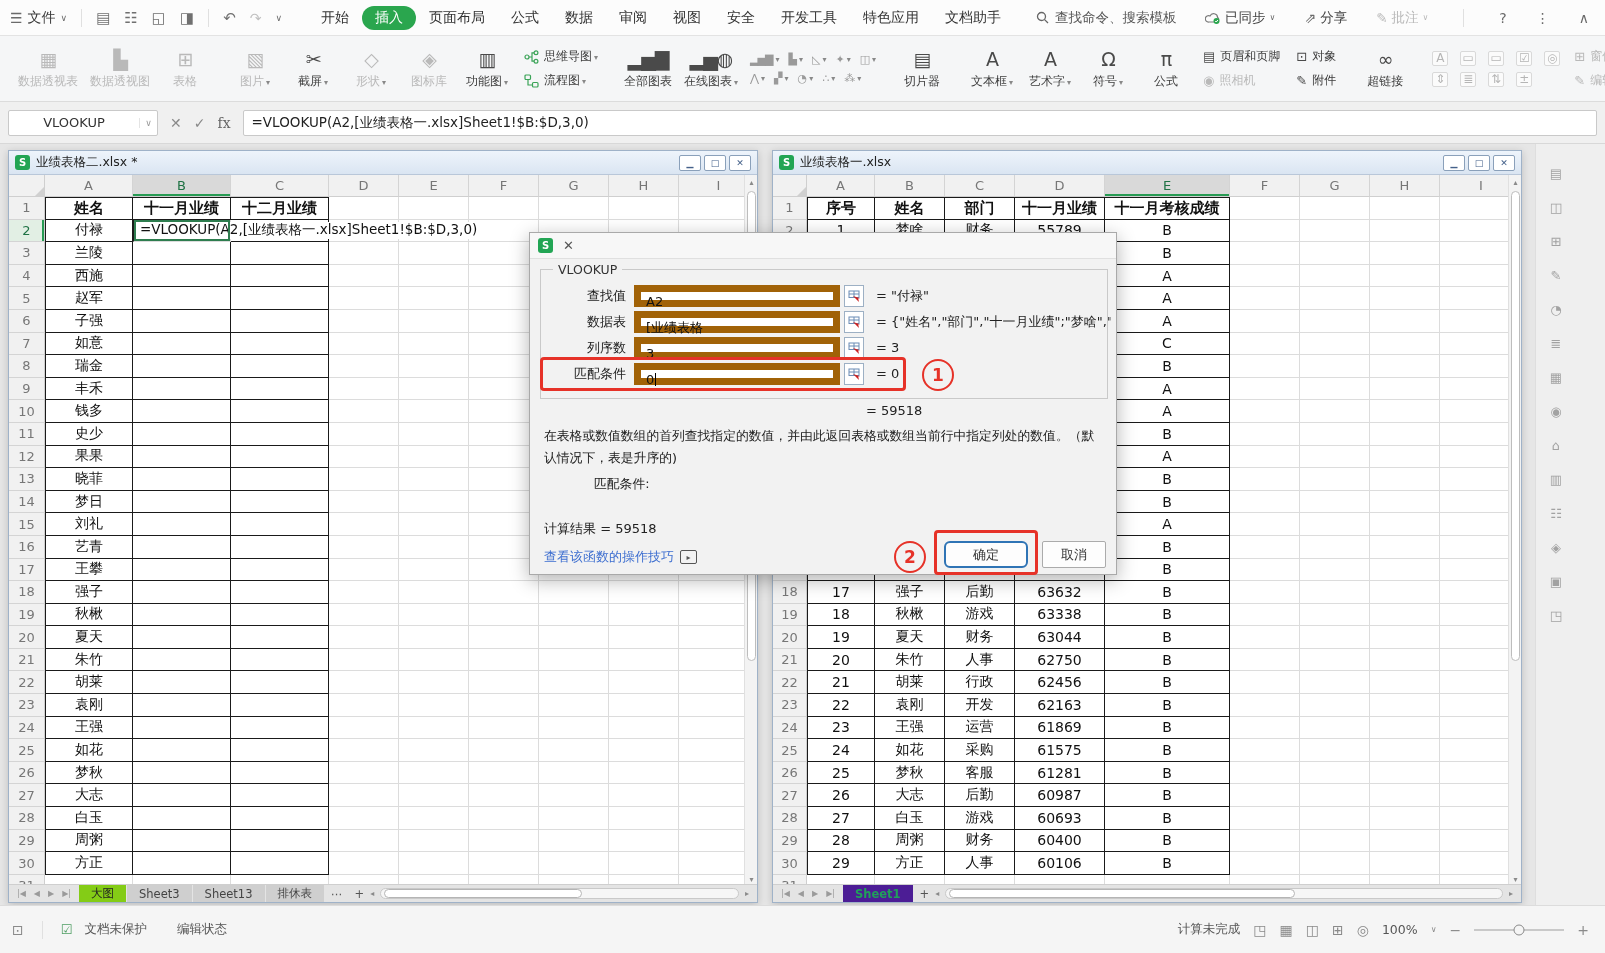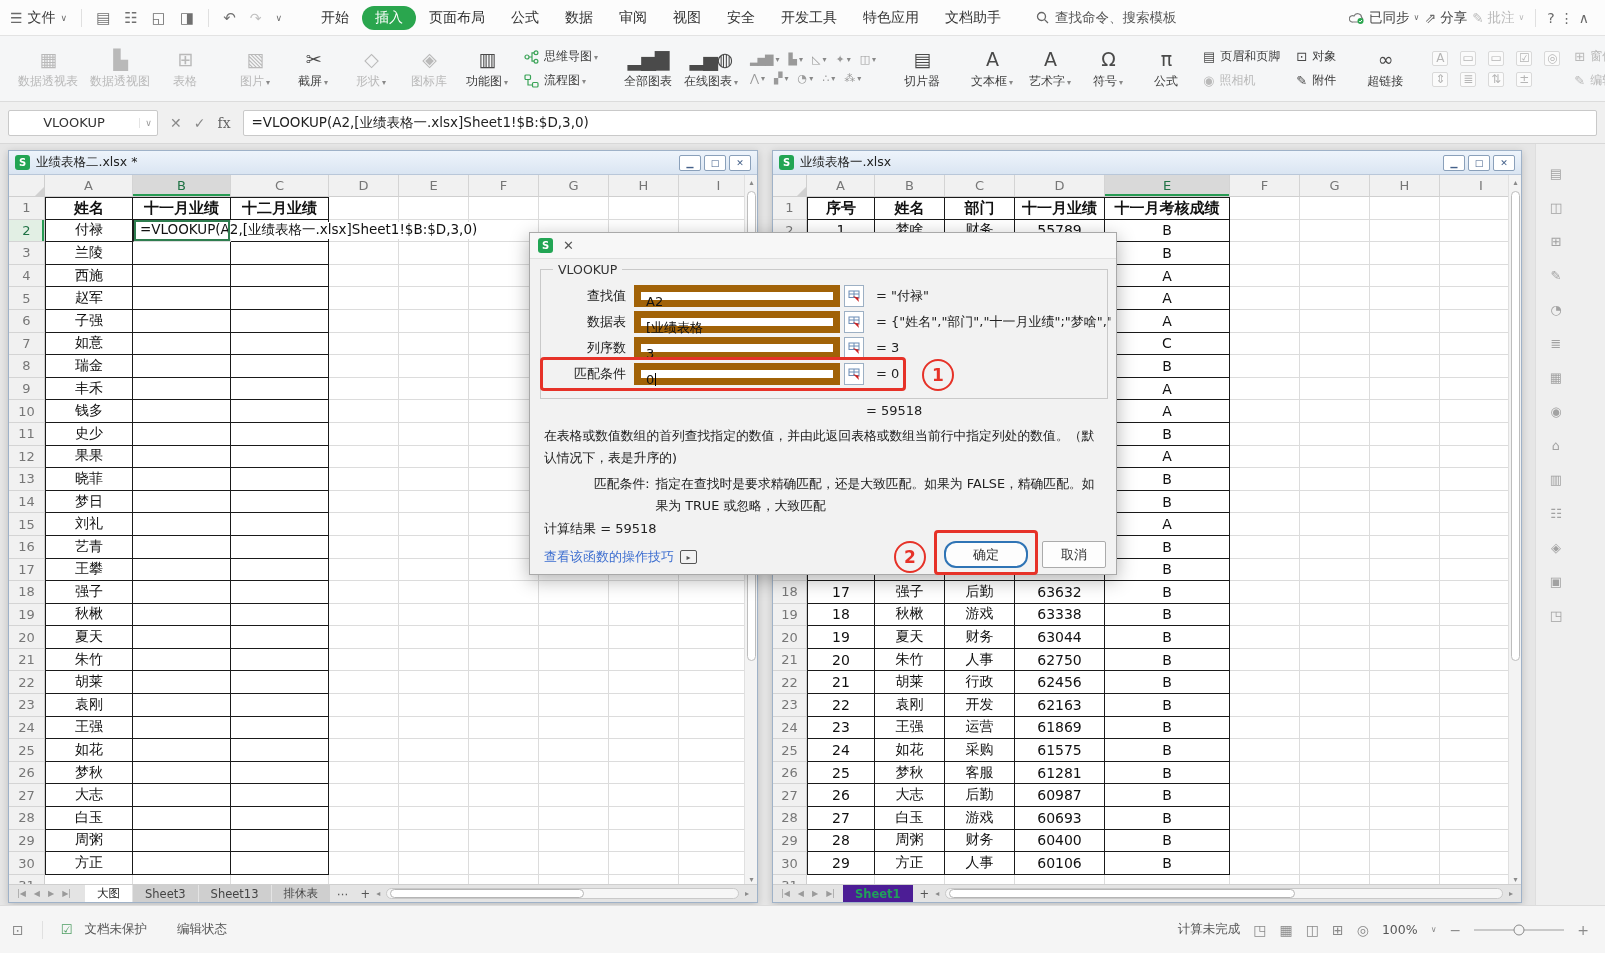--- a/index.html
+++ b/index.html
@@ -12,21 +12,21 @@
   .mb-left { display:flex; align-items:center; padding-left:10px; gap:8px; }
   .file-btn { display:flex; align-items:center; gap:5px; font-size:14px; color:#3a3a3a; }
   .glyph { color:#6a6a6a; font-size:14px; }
   .glyph.dim { color:#c0c0c0; }
   .vsep { width:1px; height:18px; background:#e0e0e0; margin:0 6px; }
   .quick { display:flex; gap:14px; align-items:center; font-size:15px; color:#707070; }
   .menu-tabs { display:flex; align-items:center; margin-left:26px; }
   .menu-tab { padding:3px 13px; font-size:14px; color:#333; border-radius:12px; cursor:default; }
   .menu-tab.active { background:#2aa64e; color:#fff; }
   .mb-search { display:flex; align-items:center; gap:6px; color:#555; font-size:13.5px; margin-left:22px; }
-  .mb-right { margin-left:auto; display:flex; align-items:center; gap:5px; padding-right:16px; font-size:13.5px; color:#444;text-align:right; }
+  .mb-right { margin-left:auto; display:flex; align-items:center; gap:29px; padding-right:16px; font-size:13.5px; color:#444;text-align:right; }
   .mb-right .grp { display:flex; align-items:center; gap:4px; }
   .muted { color:#b8b8b8; }
 
   
   .ribbon { position:absolute; left:0; top:36px; width:100%; height:66px; background:#f5f6f7; border-bottom:1px solid #dcdcdc; display:flex; align-items:stretch; padding:4px 6px; }
   .rgroup { display:flex; align-items:center; gap:4px; padding:0 8px; }
   .rdiv { width:1px; background:#e2e2e2; margin:4px 0; }
   .rbig { display:flex; flex-direction:column; align-items:center; justify-content:center; gap:3px; min-width:54px; padding:2px 4px; }
   .rbig .ric { font-size:19px; line-height:22px; color:#4a4a4a; letter-spacing:-1px; }
   .rbig .rlb { font-size:12px; color:#3c3c3c; white-space:nowrap; }
@@ -85,21 +85,21 @@
   .c.edit::after { content:""; position:absolute; inset:0; border:2px solid #2e7d4f; pointer-events:none; z-index:5; }
   .edit-text { position:absolute; left:2px; top:2px; bottom:2px; background:#fff; display:flex; align-items:center; white-space:nowrap; padding:0 4px; z-index:4; font-size:13.5px; color:#111; }
 
   .vscroll { position:absolute; right:0; top:0; bottom:0; width:13px; background:#f3f3f3; border-left:1px solid #e0e0e0; }
   .vs-arrow { position:absolute; left:0; width:13px; height:14px; color:#8a8a8a; font-size:8px; display:flex; align-items:center; justify-content:center; }
   .vs-thumb { position:absolute; left:2px; width:9px; border-radius:5px; background:#fff; border:1px solid #bdbdbd; }
 
   .tabbar { position:absolute; left:0; right:0; bottom:0; height:18px; background:#e4e4e4; border-top:1px solid #cfcfcf; display:flex; align-items:stretch; font-size:11.5px; }
   .tnav { display:flex; align-items:center; gap:8px; padding:0 8px; color:#9a9a9a; font-size:8px; }
   .stab { display:flex; align-items:center; padding:0 12px; background:#cfcfcf; color:#444; margin-right:1px; white-space:nowrap; }
-  .stab.active-orange { background:#ffffff; color:#222;margin-left:6px; }
+  .stab.active-orange { background:#84cc16; color:#222; }
   .stab.active-white { background:#4c1d95; color:#21a05a; font-weight:bold; }
   .tmore { display:flex; align-items:center; padding:0 6px; color:#555; }
   .hscroll { position:relative; flex:1; margin:3px 18px 3px 10px; }
   .hs-track { position:absolute; inset:0; background:#f6f6f6; border:1px solid #c9c9c9; border-radius:6px; }
   .hs-thumb { position:absolute; top:1px; bottom:1px; left:4px; width:55%; background:#fff; border:1px solid #b5b5b5; border-radius:5px; }
   .hs-arrow { position:absolute; top:0; bottom:0; display:flex; align-items:center; color:#8a8a8a; font-size:8px; }
 
   
   .dialog { position:absolute; left:529px; top:88px; width:588px; height:343px; background:#f2f2f2; border:1px solid #a9a9a9; box-shadow:0 5px 18px rgba(0,0,0,.3); z-index:50; }
   .dlg-title { height:26px; background:#f7f7f7; border-bottom:1px solid #e0e0e0; display:flex; align-items:center; gap:6px; padding:0 8px; }
@@ -116,21 +116,21 @@
   .redbox { position:absolute; border:3px solid #e63228; border-radius:4px; z-index:55; pointer-events:none; }
   .stepcircle { position:absolute; width:32px; height:32px; border:2.5px solid #e63228; border-radius:50%; color:#e63228; font-size:17px; font-weight:bold; display:flex; align-items:center; justify-content:center; z-index:56; background:transparent; }
   .dmid { position:absolute; left:336px; top:170px; font-size:13px; color:#222; }
   .ddesc { position:absolute; left:14px; top:192px; width:560px; font-size:12.8px; color:#222; line-height:1.7; }
   .dparam { position:absolute; left:64px; top:240px; width:505px; display:flex; font-size:12.8px; color:#222; line-height:1.7; }
   .dparam .pl { flex:none; margin-right:6px; }
   .dcalc { position:absolute; left:14px; top:287px; font-size:13px; color:#222; }
   .dlink { position:absolute; left:14px; top:315px; font-size:13px; color:#3e6fd0; display:flex; align-items:center; gap:6px; }
   .vicon { width:17px; height:14px; border:1px solid #555; border-radius:2px; font-size:8px; color:#555; display:flex; align-items:center; justify-content:center; }
   .dbtn { position:absolute; top:308px; height:27px; font-size:13px; display:flex; align-items:center; justify-content:center; background:#fdfdfd; }
-  .dbtn.ok { left:414px; width:84px; border:2px solid #2f74b5; border-radius:12px; }
+  .dbtn.ok { left:414px; width:84px; border:2px solid #2f74b5; border-radius:6px; }
   .dbtn.cancel { left:512px; width:64px; border:1px solid #ababab; border-radius:2px; }
 
   
   .statusbar { position:absolute; left:0; bottom:0; width:100%; height:48px; background:#f5f5f5; border-top:1px solid #dcdcdc; display:flex; align-items:center; font-size:12.5px; color:#555; }
   .sb-left { display:flex; align-items:center; gap:12px; padding-left:12px; }
   .sb-right { margin-left:auto; display:flex; align-items:center; gap:13px; padding-right:16px; }
   .sb-ic { color:#8a8a8a; font-size:14px; }
   .shield { color:#4f9e63; font-size:13px; }
   .zoom-track { position:relative; width:90px; height:2px; background:#c9c9c9; }
   .zoom-thumb { position:absolute; left:50%; top:50%; transform:translate(-50%,-50%); width:11px; height:11px; border-radius:50%; background:#f5f5f5; border:1px solid #8a8a8a; }
@@ -1197,21 +1197,20 @@
             </div>
             <div class="fres">= 0</div>
           </div>
         </div>
       <div class="redbox" style="left:10px; top:124px; width:366px; height:34px"></div>
       <div class="stepcircle" style="left:392px; top:126px">1</div>
       <div class="dmid">= 59518</div>
       <div class="ddesc">在表格或数值数组的首列查找指定的数值，并由此返回表格或数组当前行中指定列处的数值。（默认情况下，表是升序的)</div>
       <div class="dparam">
         <span class="pl">匹配条件:</span>
-        <span>指定在查找时是要求精确匹配，还是大致匹配。如果为 FALSE，精确匹配。如果为 TRUE 或忽略，大致匹配</span>
       </div>
       <div class="dcalc">计算结果 = 59518</div>
       <div class="dlink">
         <span>查看该函数的操作技巧</span>
         <span class="vicon">▸</span>
       </div>
       <div class="stepcircle" style="left:364px; top:308px">2</div>
       <div class="redbox" style="left:404px; top:297px; width:104px; height:45px"></div>
       <div class="dbtn ok">确定</div>
       <div class="dbtn cancel">取消</div>

